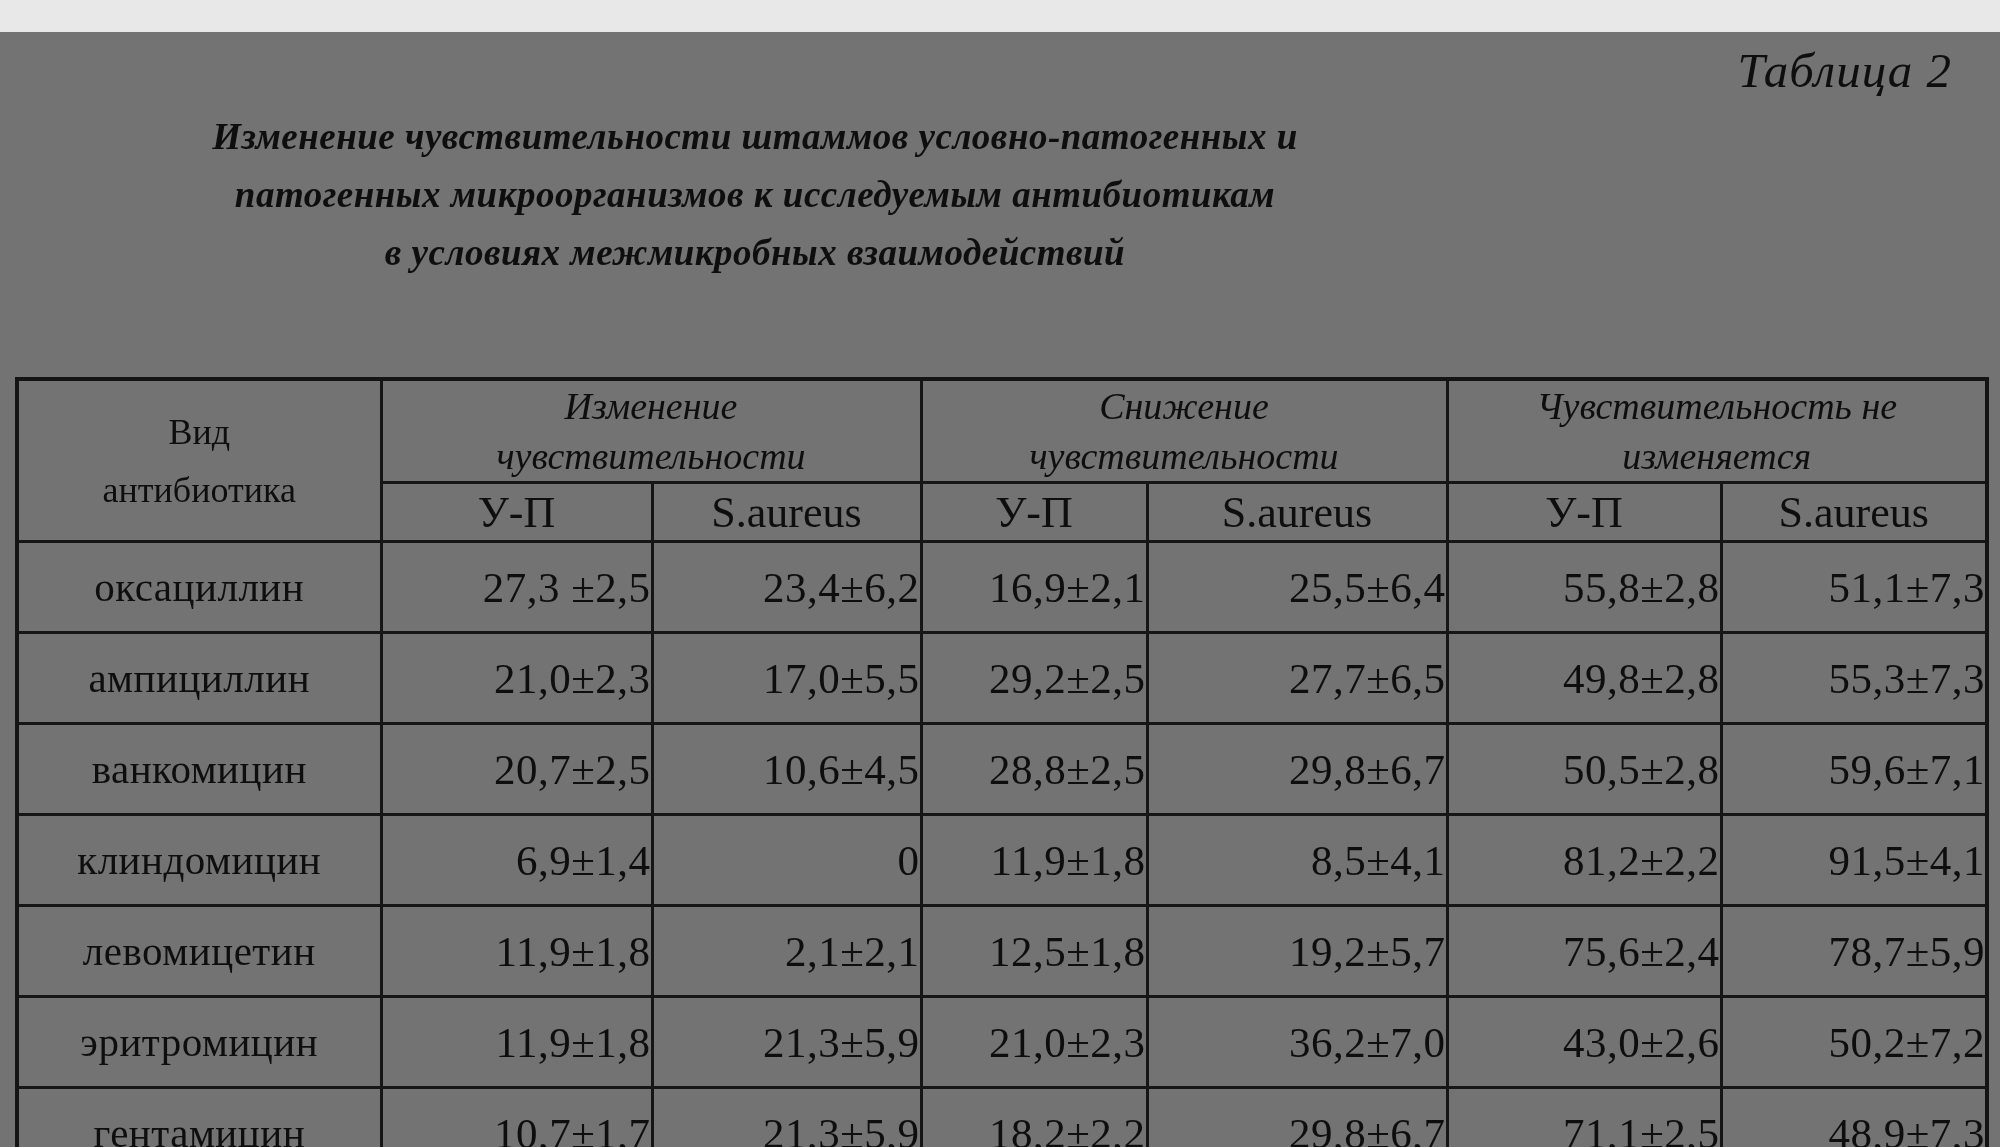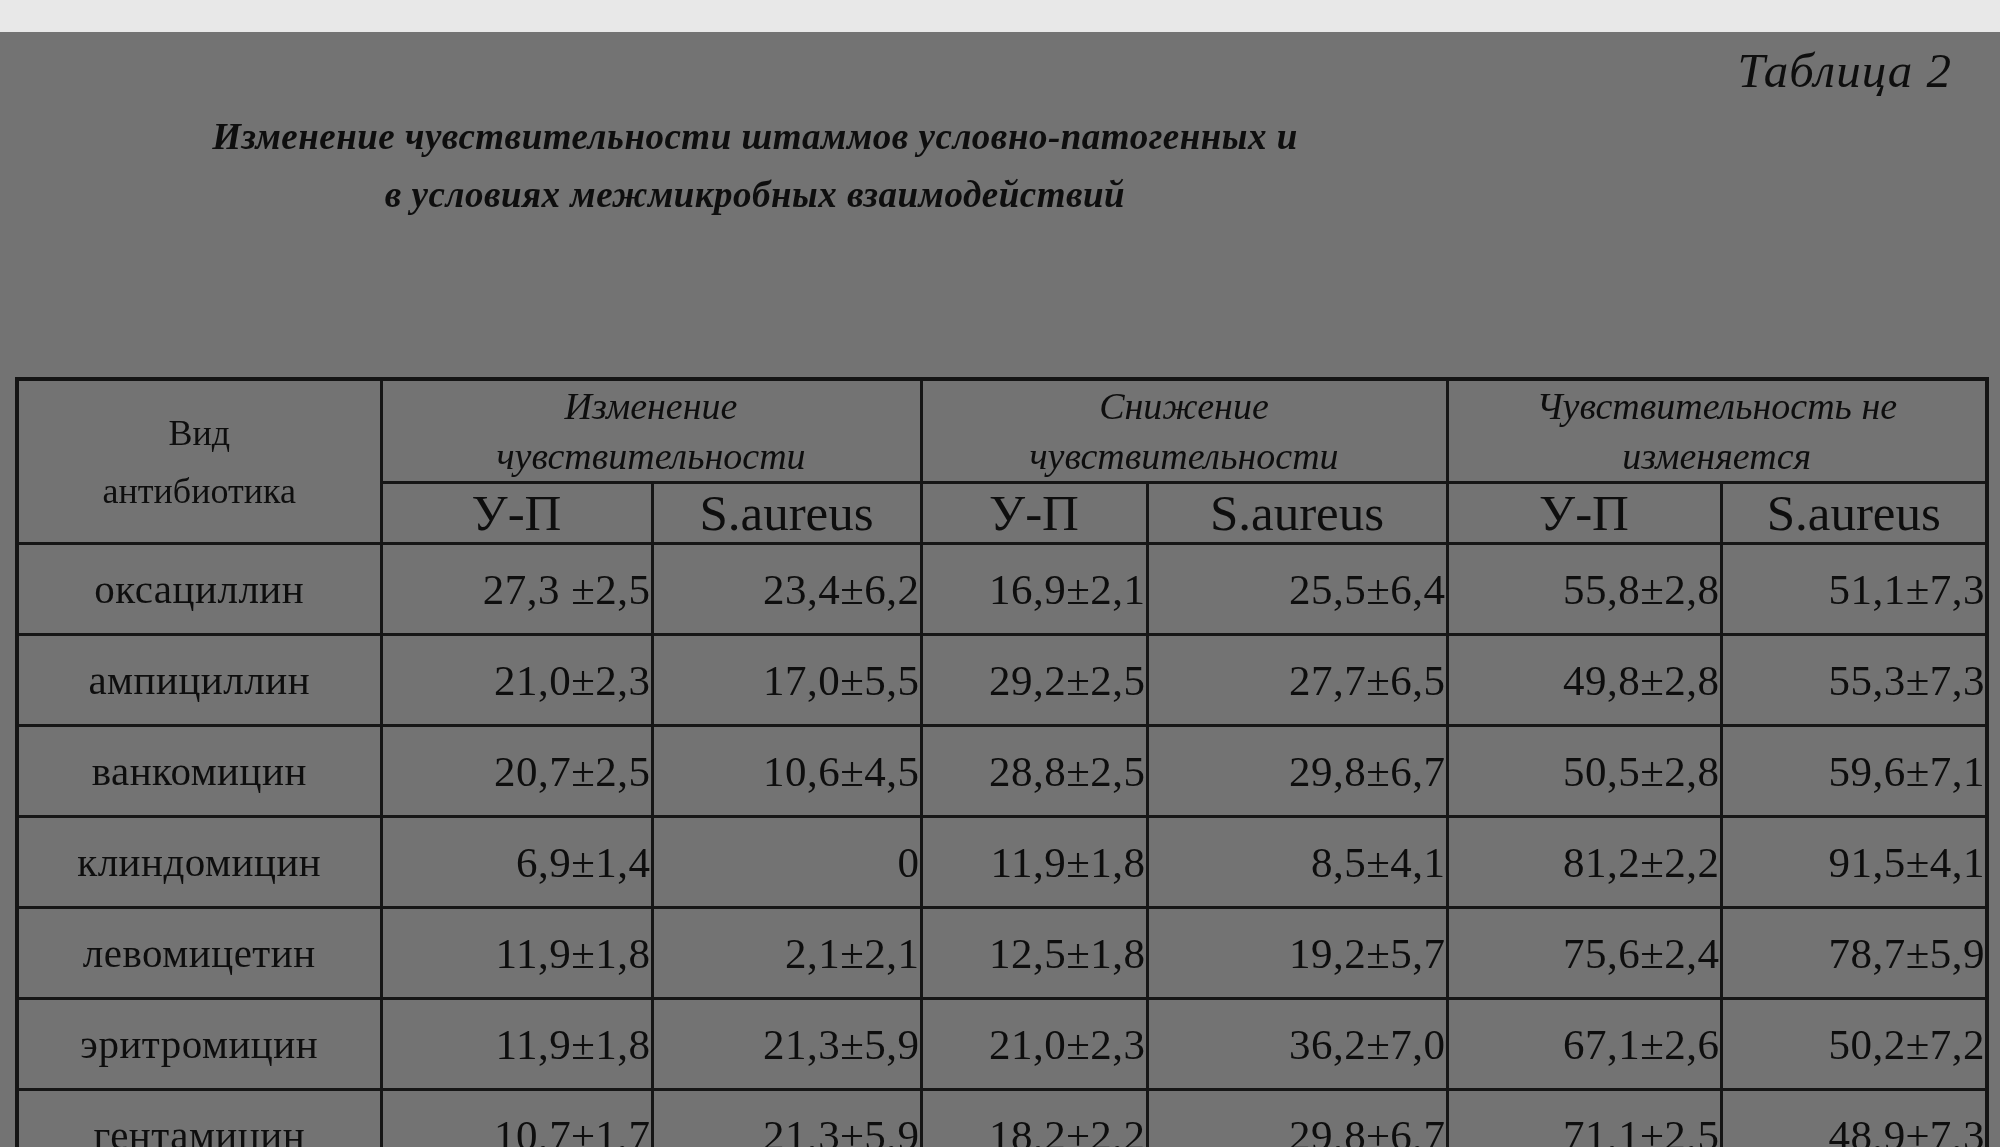--- a/index.html
+++ b/index.html
@@ -64,21 +64,21 @@
     font-weight: normal;
     font-size: 38px;
     line-height: 50px;
     text-align: center;
     vertical-align: middle;
     height: 98px;
   }
   .blk { display: block; }
   tr.sub-row th {
     font-weight: normal;
-    font-size: 51px;
+    font-size: 44px;
     text-align: center;
     vertical-align: middle;
     height: 56px;
   }
   tbody td { height: 88px; vertical-align: middle; }
   td.name-cell {
     font-size: 41px;
     text-align: center;
     padding-left: 38px;
     letter-spacing: 0.5px;
@@ -91,20 +91,21 @@
 </style>
 </head>
 <body>
 
 <div class="page">
 
   <div class="table-label">Таблица 2</div>
 
   <div class="doc-title">
     <span class="t-line">Изменение чувствительности штаммов условно-патогенных и</span>
+    <span class="t-line">патогенных микроорганизмов к исследуемым антибиотикам</span>
     <span class="t-line">в условиях межмикробных взаимодействий</span>
   </div>
 
   <div class="tbl-wrap">
     <table class="data-table">
       <colgroup>
         <col style="width:364px">
         <col style="width:271px">
         <col style="width:269px">
         <col style="width:226px">
@@ -185,21 +186,21 @@
           <td class="val-cell">19,2±5,7</td>
           <td class="val-cell">75,6±2,4</td>
           <td class="val-cell">78,7±5,9</td>
         </tr>
         <tr>
           <td class="name-cell">эритромицин</td>
           <td class="val-cell">11,9±1,8</td>
           <td class="val-cell">21,3±5,9</td>
           <td class="val-cell">21,0±2,3</td>
           <td class="val-cell">36,2±7,0</td>
-          <td class="val-cell">67,1±2,6</td>
+          <td class="val-cell">43,0±2,6</td>
           <td class="val-cell">50,2±7,2</td>
         </tr>
         <tr>
           <td class="name-cell">гентамицин</td>
           <td class="val-cell">10,7±1,7</td>
           <td class="val-cell">21,3±5,9</td>
           <td class="val-cell">18,2±2,2</td>
           <td class="val-cell">29,8±6,7</td>
           <td class="val-cell">71,1±2,5</td>
           <td class="val-cell">48,9±7,3</td>

